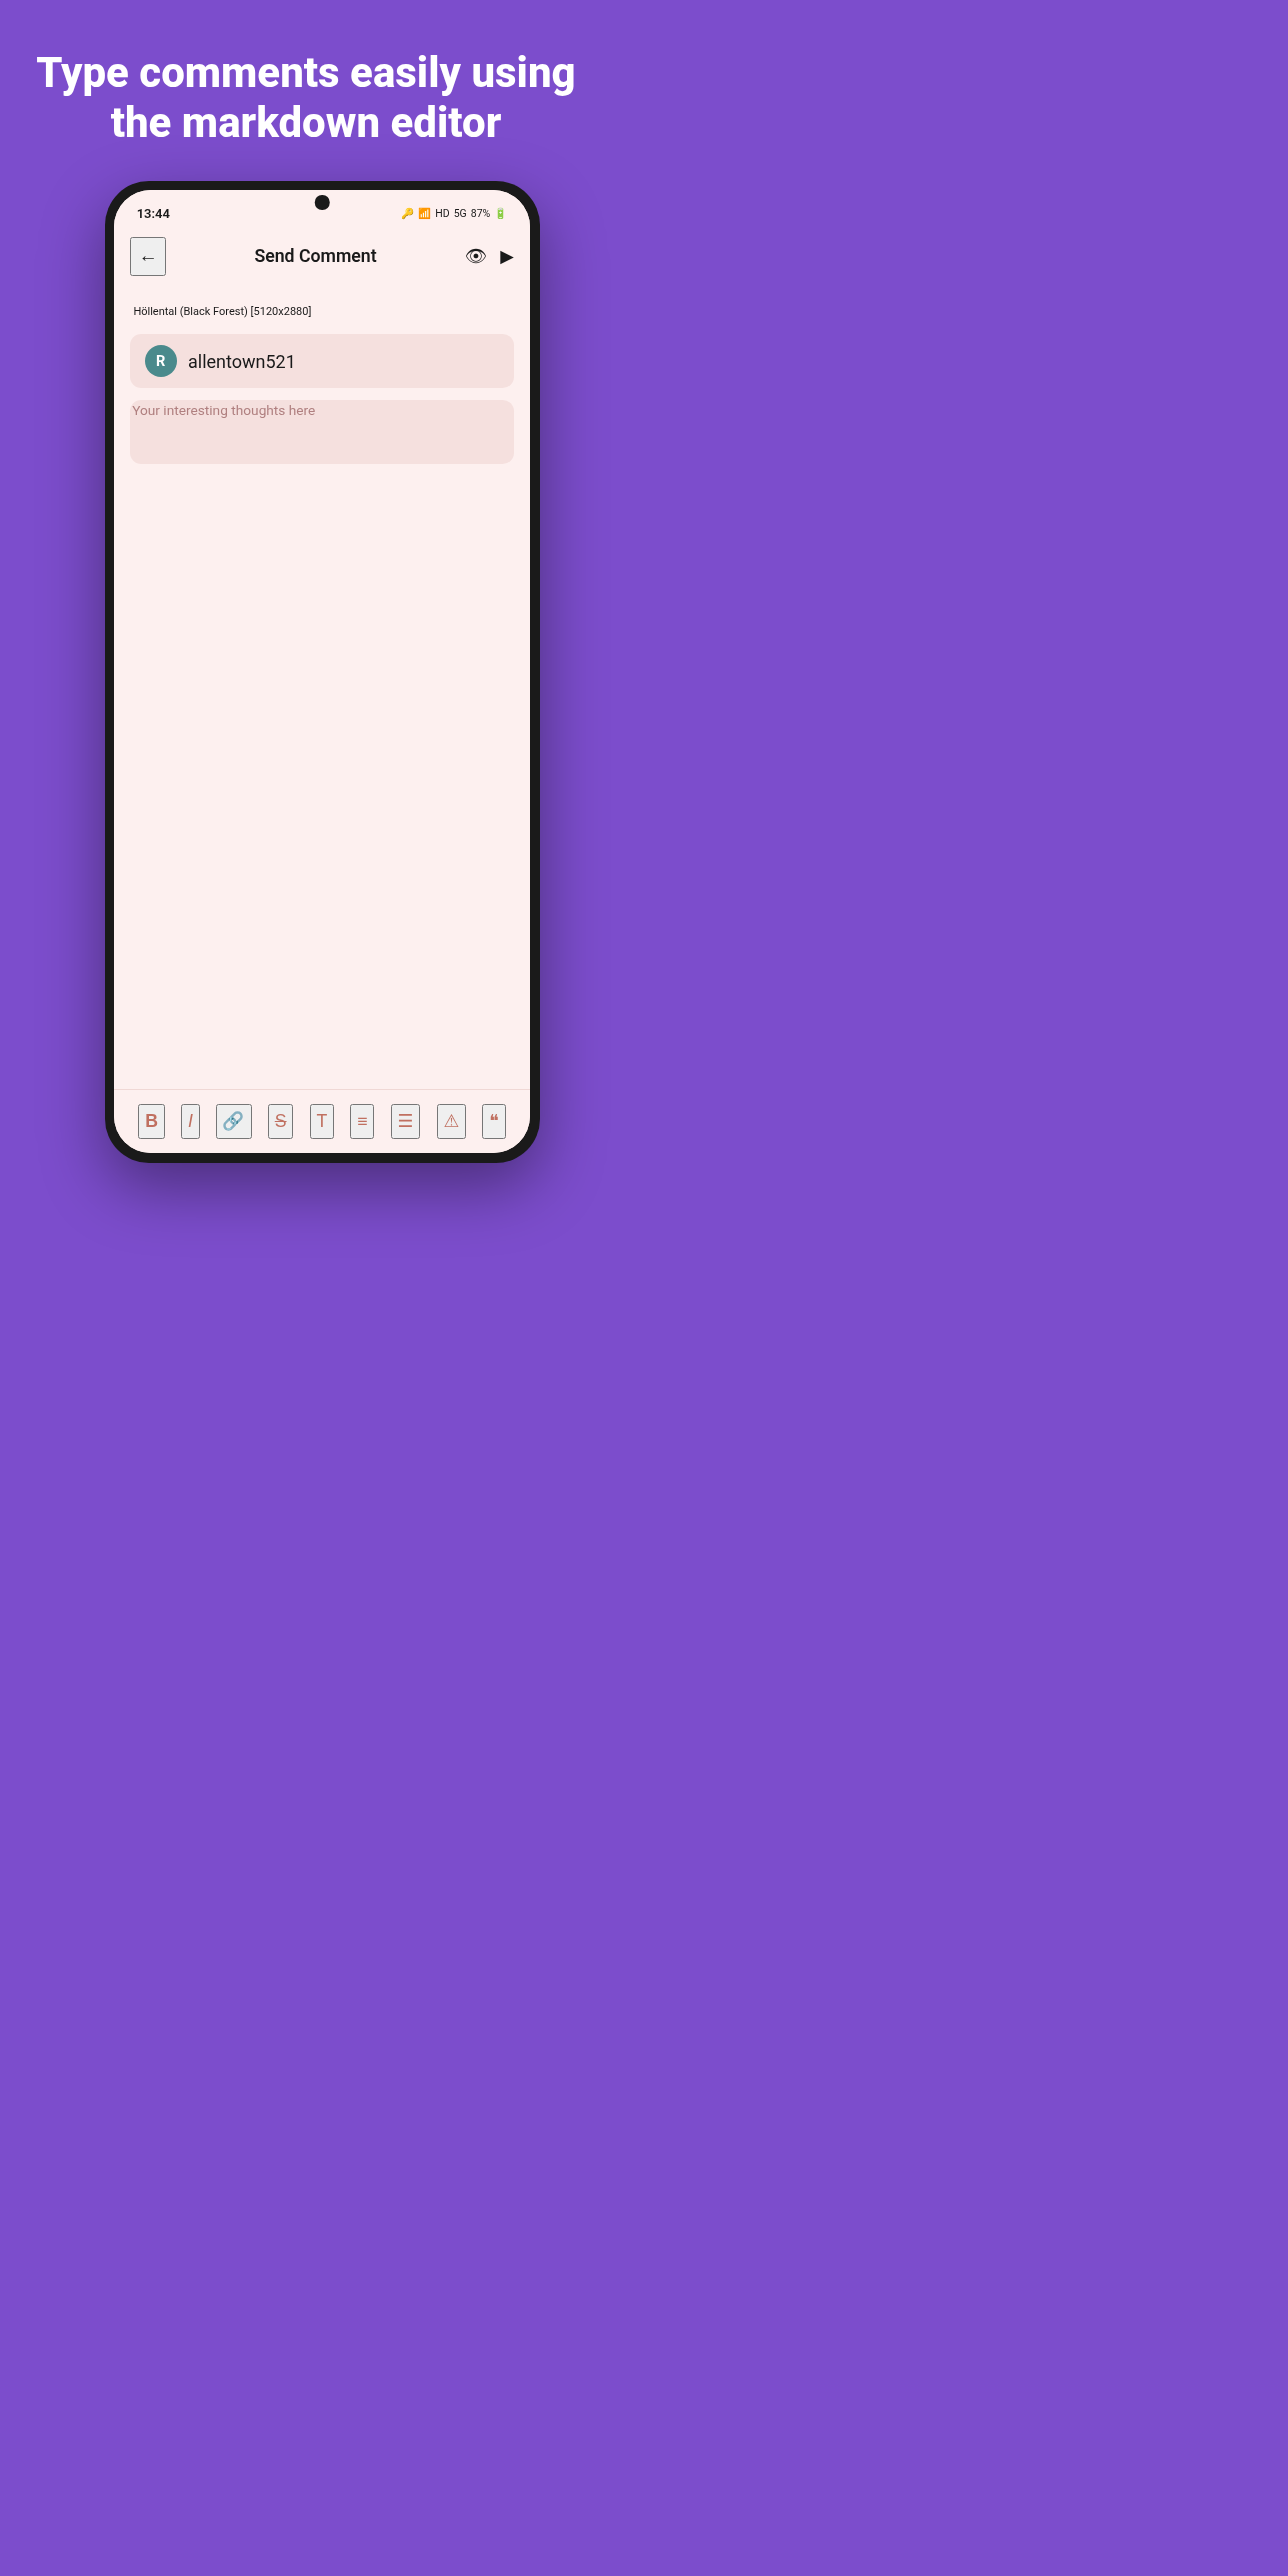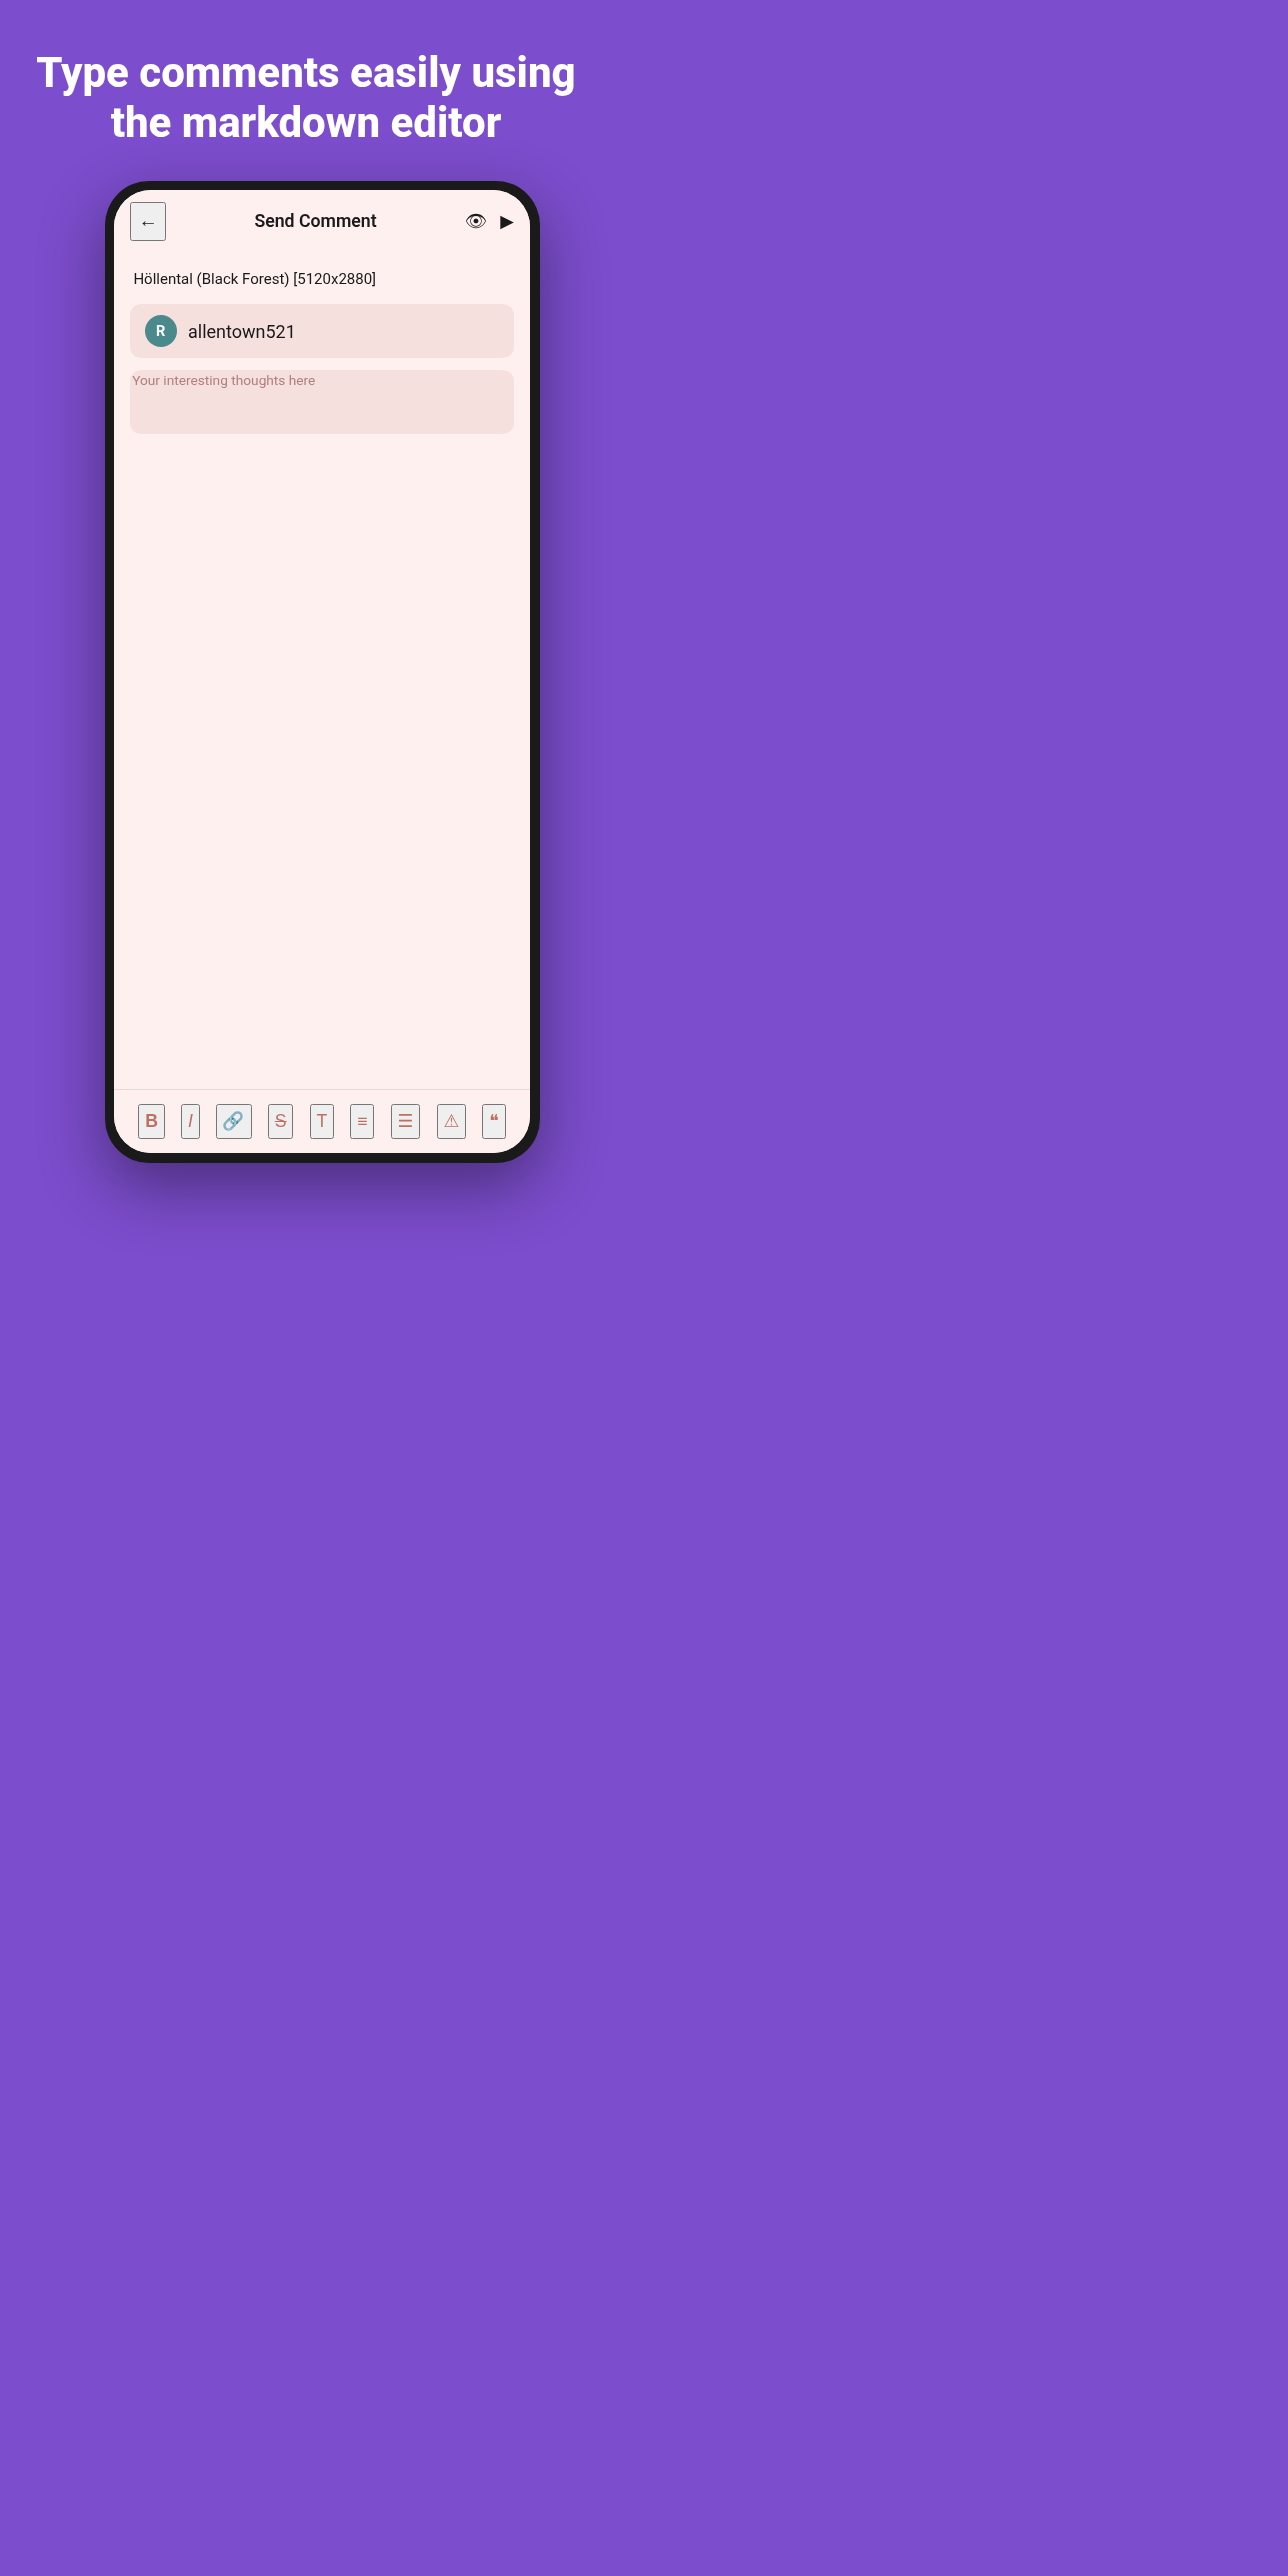--- a/index.html
+++ b/index.html
@@ -131,21 +131,21 @@
     .content-area {
       flex: 1;
       padding: 13px 16px;
       overflow: hidden;
       display: flex;
       flex-direction: column;
       gap: 11.3px;
     }
 
     .photo-title {
-      font-size: 15px;
+      font-size: 11px;
       color: #1a1a1a;
       padding: 4.8px 3.2px;
     }
 
     .user-row {
       display: flex;
       align-items: center;
       gap: 11.3px;
       background: #f5e0de;
       border-radius: 11.3px;
@@ -221,20 +221,32 @@
     }
   </style>
 </head>
 <body>
 
 <h1 class="hero-title">Type comments easily using the markdown editor</h1>
 
 <div class="phone-wrapper">
   <div class="phone-screen">
 
+    <div class="status-bar">
+      <span class="status-time">13:44</span>
+      <div class="status-camera"></div>
+      <div class="status-icons">
+        <span>🔑</span>
+        <span>📶</span>
+        <span>HD</span>
+        <span>5G</span>
+        <span>87%</span>
+        <span>🔋</span>
+      </div>
+    </div>
 
     <div class="app-header">
       <button class="back-btn">←</button>
       <span class="header-title">Send Comment</span>
       <div class="header-actions">
         <span class="header-icon">👁</span>
         <span class="send-icon">▶</span>
       </div>
     </div>
 

